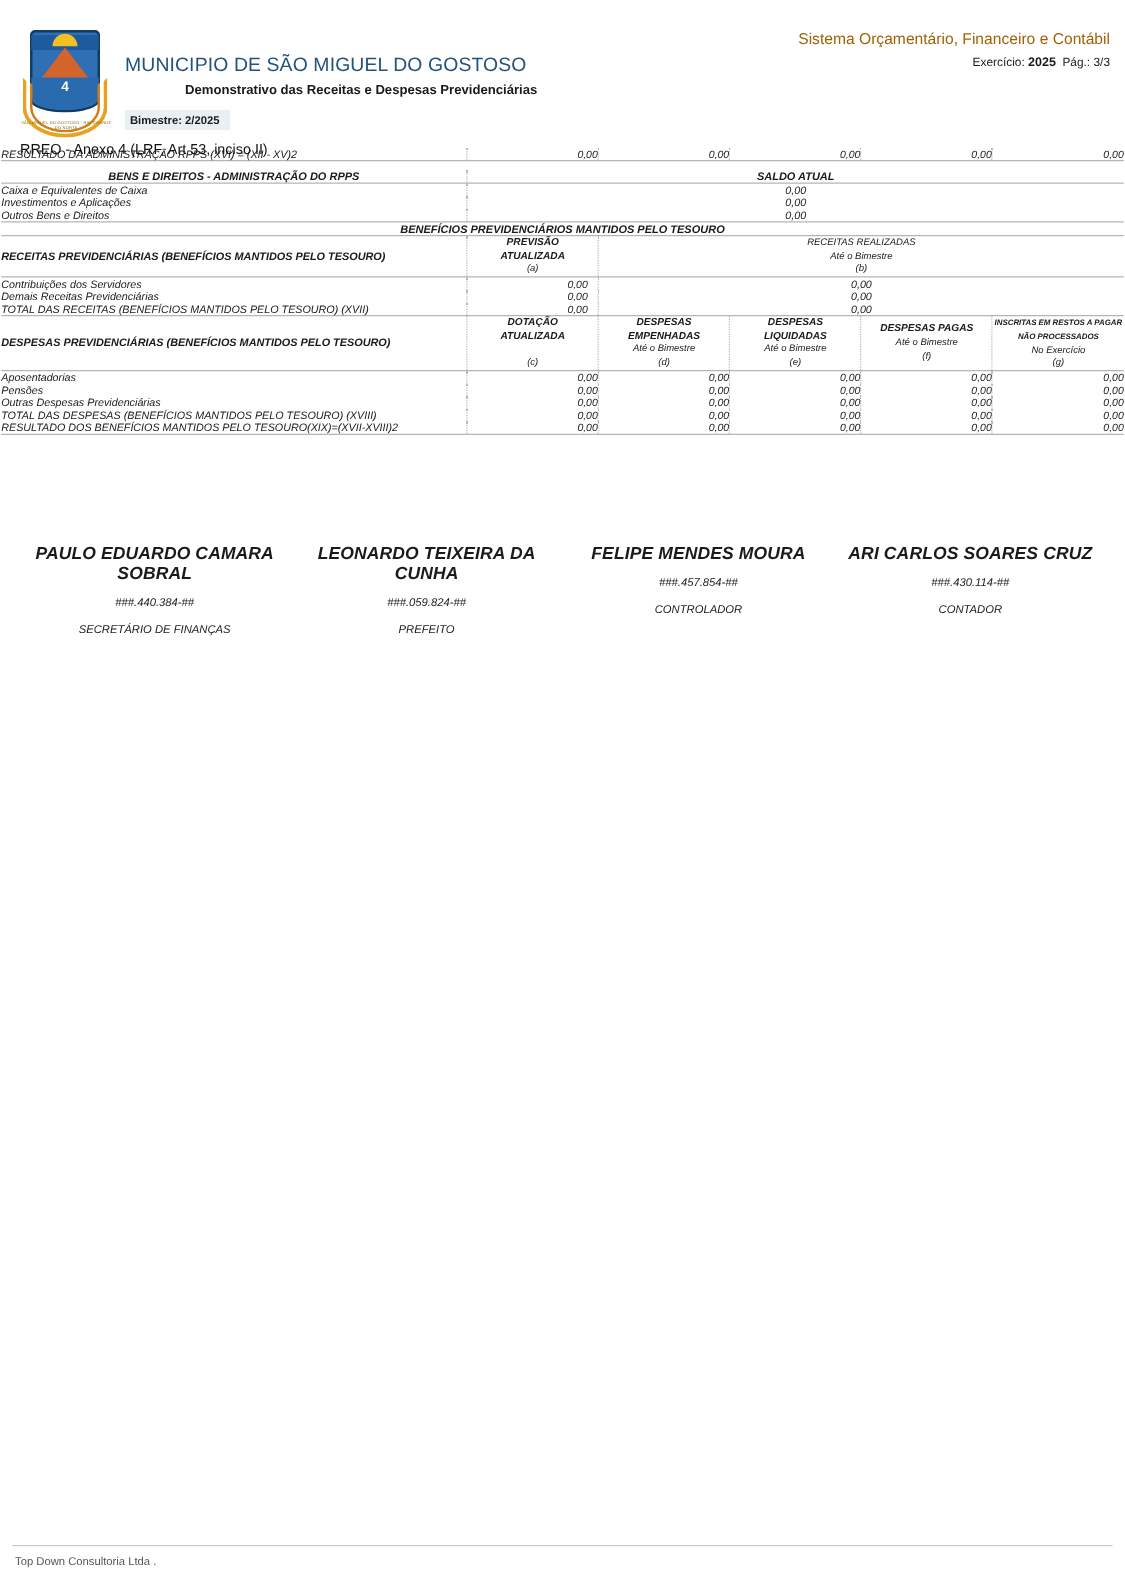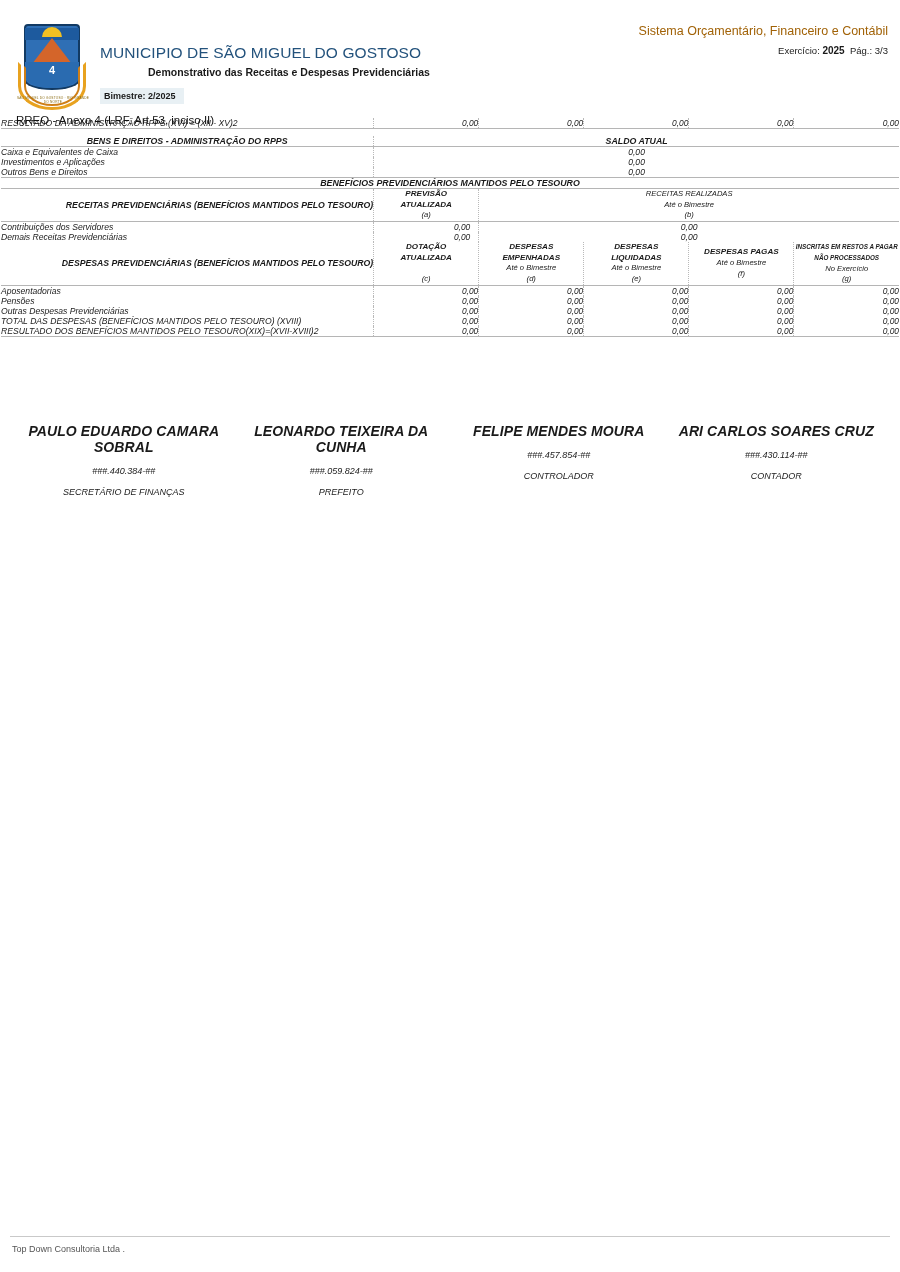--- a/index.html
+++ b/index.html
@@ -194,21 +194,21 @@
   .colhdr {
     text-align: center;
     font-weight: bold;
     font-size: 8.1px;
     line-height: 1.32;
     padding: 6px 3px;
   }
   .colhdr .sub { font-weight: normal; font-size: 7.6px; }
   .colhdr .ltr { font-weight: normal; font-size: 7.6px; }
   .rowlbl-head {
-    text-align: right;
+    text-align: left;
     font-weight: bold;
     font-size: 8.7px;
     padding: 6px 8px;
   }
   .tiny-hdr {
     font-size: 6.3px;
     font-weight: bold;
     line-height: 1.3;
     text-align: center;
   }
@@ -372,20 +372,25 @@
     <tr>
       <td class="lbl vline">Contribuições dos Servidores</td>
       <td class="num vline" style="padding-right:8px">0,00</td>
       <td class="ctr">0,00</td>
     </tr>
     <tr>
       <td class="lbl vline">Demais Receitas Previdenciárias</td>
       <td class="num vline" style="padding-right:8px">0,00</td>
       <td class="ctr">0,00</td>
     </tr>
+    <tr class="hline-bot">
+      <td class="lbl vline">TOTAL DAS RECEITAS (BENEFÍCIOS MANTIDOS PELO TESOURO) (XVII)</td>
+      <td class="num vline" style="padding-right:8px">0,00</td>
+      <td class="ctr">0,00</td>
+    </tr>
   </tbody>
     </table>
 
   <table class="rep">
     <colgroup>
       <col style="width:41.5%">
         <col style="width:11.7%">
         <col style="width:11.7%">
         <col style="width:11.7%">
         <col style="width:11.7%">

